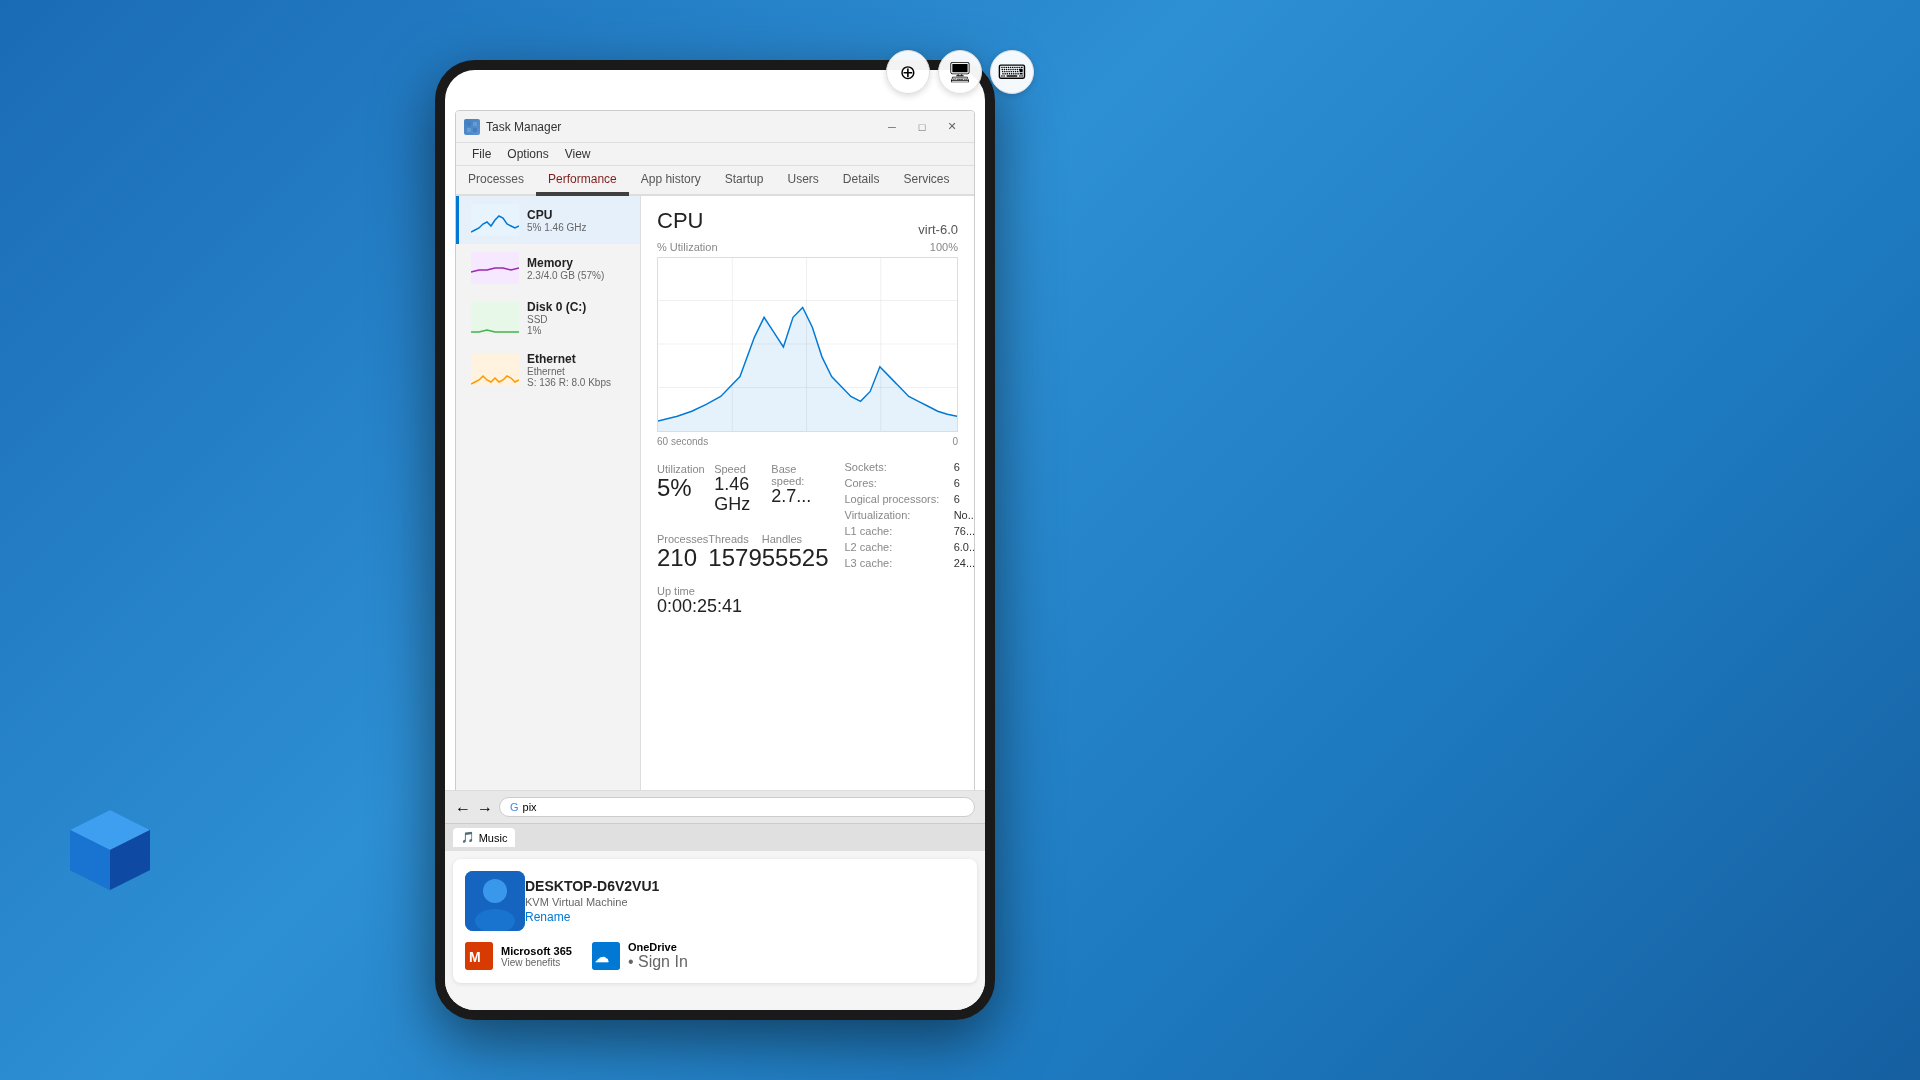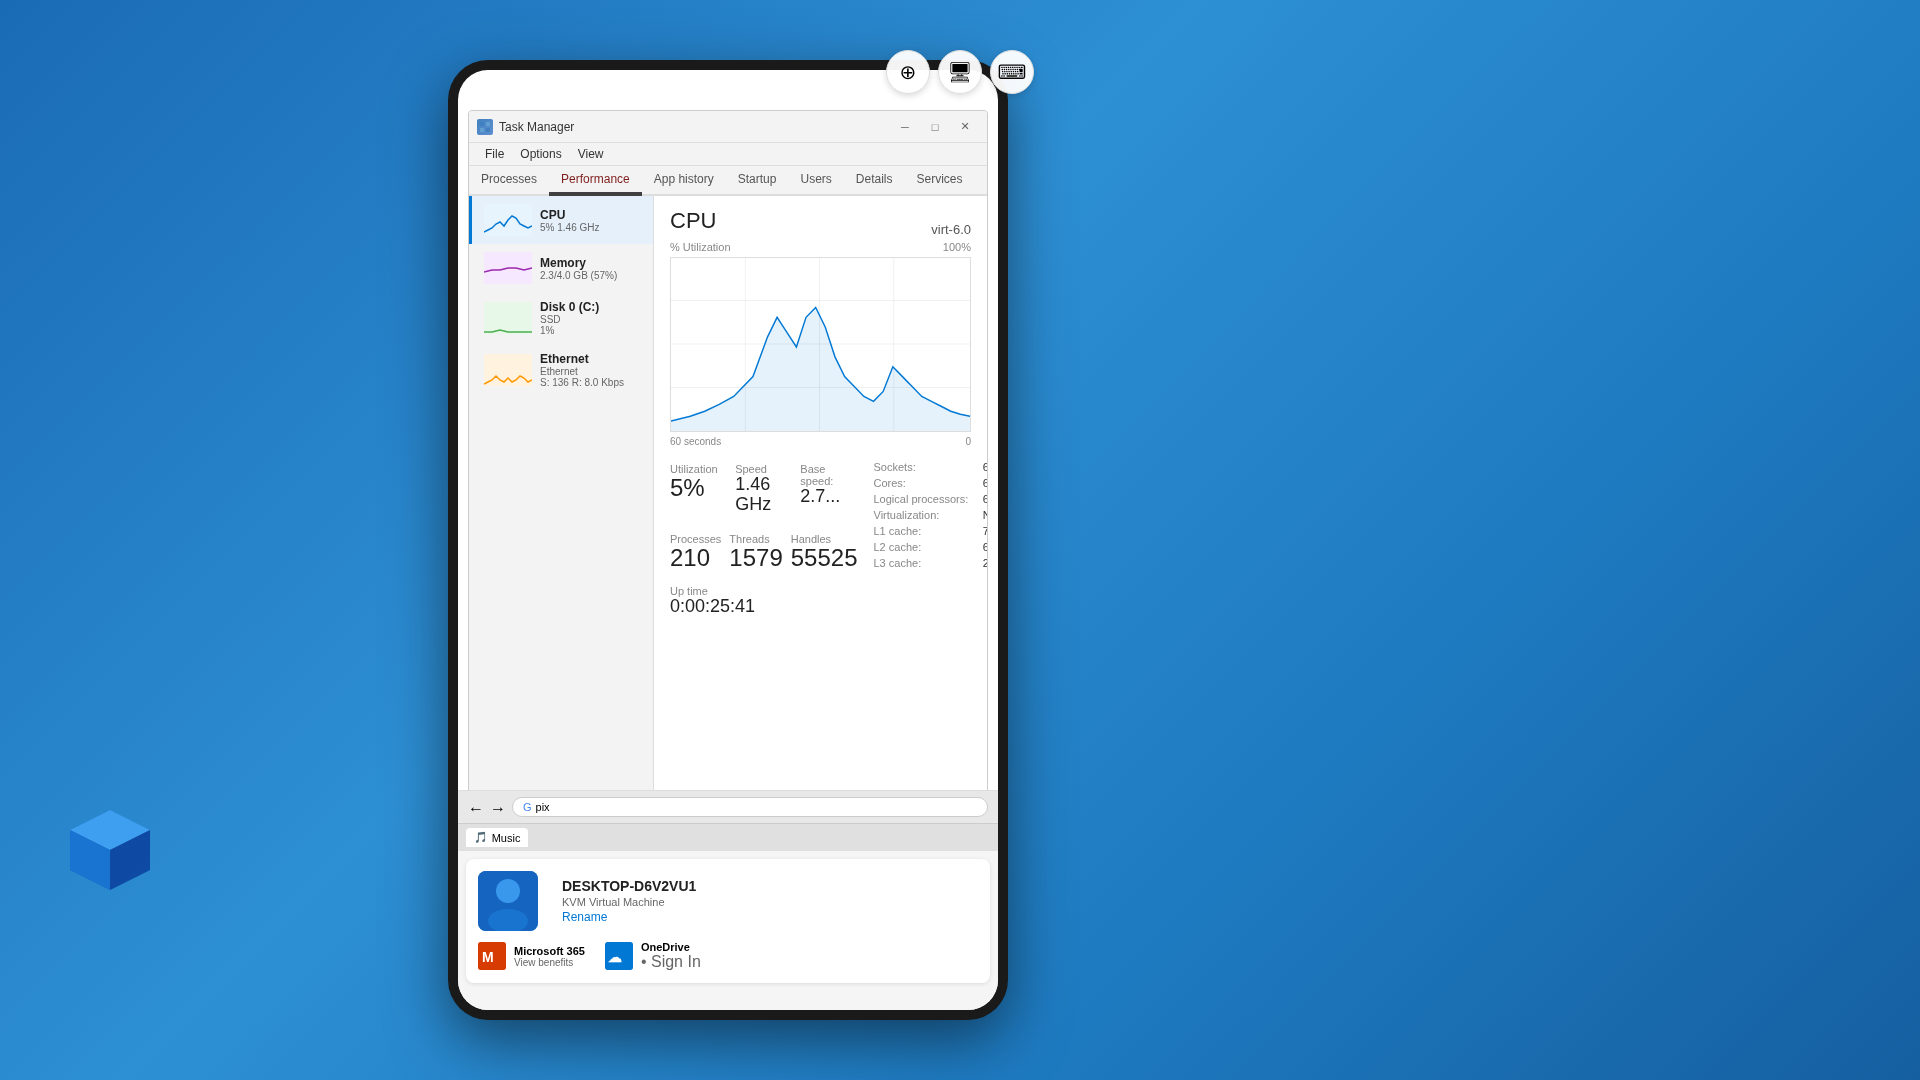--- a/index.html
+++ b/index.html
@@ -17,21 +17,21 @@
       position: absolute;
       left: 60px;
       bottom: 180px;
       width: 100px;
       height: 100px;
     }
 
     
     .device-frame {
       position: absolute;
-      left: 448px;
+      left: 435px;
       top: 60px;
       width: 560px;
       height: 960px;
       background: #1a1a1a;
       border-radius: 40px;
       padding: 10px;
       box-shadow: 0 20px 60px rgba(0,0,0,0.5);
     }
 
     .device-screen {
@@ -238,21 +238,21 @@
       justify-content: space-between;
       font-size: 10px;
       color: #888;
       margin-bottom: 12px;
     }
 
     
     .stats-grid {
       display: grid;
       grid-template-columns: 1fr 1fr 1fr;
-      gap: 8px;
+      gap: 0;
       margin-bottom: 10px;
     }
 
     .stat-item {
       padding: 4px 0;
     }
     .stat-label {
       font-size: 11px;
       color: #888;
     }
@@ -592,21 +592,21 @@
       </div>
 
       <div style="display:flex; align-items:center; gap:4px; padding:4px 8px; background:#e0e0e0;">
         <div style="background:white; padding:3px 8px; border-radius:4px 4px 0 0; font-size:11px; display:flex; align-items:center; gap:4px;">
           <span>🎵</span>
           <span>Music</span>
         </div>
       </div>
 
       <div style="background:white; margin:8px; border-radius:8px; padding:12px; box-shadow:0 1px 4px rgba(0,0,0,0.1);">
-        <div style="display:flex; align-items:center; gap:24px;">
+        <div style="display:flex; align-items:center; gap:0;">
           <div style="width:60px; height:60px; background:linear-gradient(135deg,#1565c0,#42a5f5); border-radius:8px; display:flex; align-items:center; justify-content:center; overflow:hidden; flex-shrink:0;">
             <svg viewBox="0 0 60 60" width="60" height="60">
               <rect width="60" height="60" fill="#1565c0"></rect>
               <circle cx="30" cy="20" r="12" fill="#42a5f5" opacity="0.8"></circle>
               <ellipse cx="30" cy="50" rx="20" ry="12" fill="#1976d2" opacity="0.9"></ellipse>
             </svg>
           </div>
           <div>
             <div style="font-size:14px; font-weight:600; color:#222;">DESKTOP-D6V2VU1</div>
             <div style="font-size:11px; color:#666; margin-top:2px;">KVM Virtual Machine</div>

